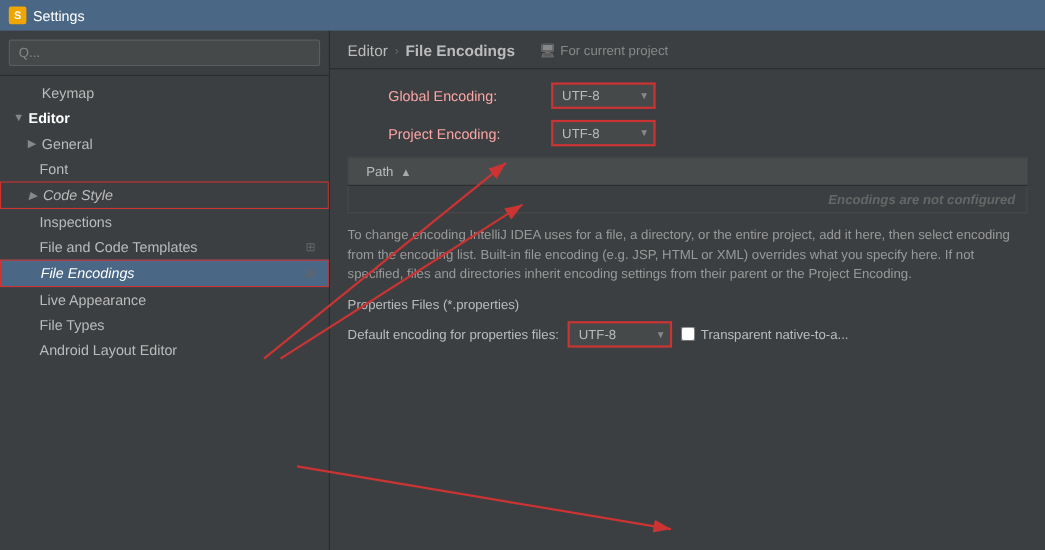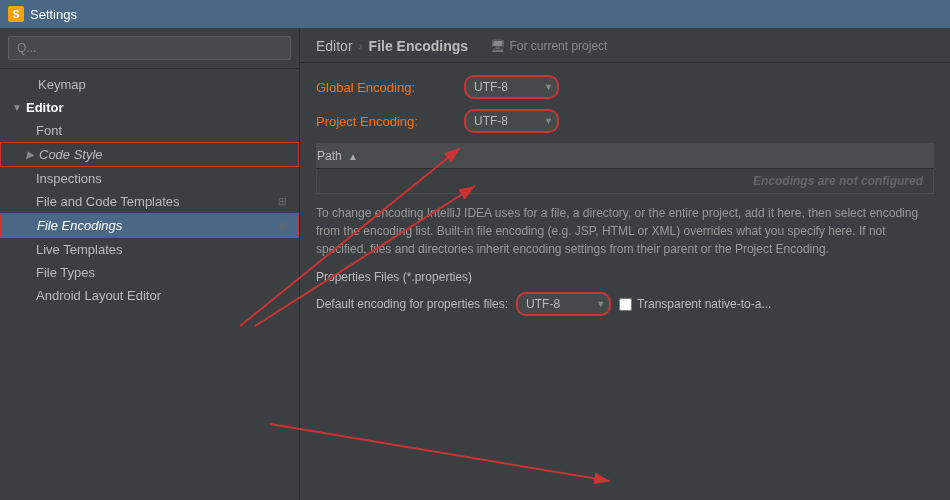--- a/index.html
+++ b/index.html
@@ -155,33 +155,34 @@
       padding: 12px 16px;
     }
 
     .encoding-row {
       display: flex;
       align-items: center;
       margin-bottom: 10px;
       gap: 8px;
     }
     .encoding-label {
-      color: #f97316;
+      color: #fca5a5;
       min-width: 140px;
+      margin-left: 37px;
     }
     .encoding-select {
       background: #45494a;
       border: 1px solid #5a5d5e;
       color: #bbbbbb;
       padding: 3px 20px 3px 8px;
       font-size: 12px;
       cursor: pointer;
       appearance: none;
       -webkit-appearance: none;
-      border-radius: 10px;
+      border-radius: 0;
       min-width: 90px;
       position: relative;
     }
     .select-wrapper {
       position: relative;
       display: inline-block;
     }
     .select-wrapper::after {
       content: '▼';
       position: absolute;
@@ -200,21 +201,21 @@
 
     
     .path-table {
       width: 100%;
       border-collapse: collapse;
       margin-bottom: 10px;
       border: 1px solid #4a4a4a;
     }
     .path-table th {
       background: #494c4d;
-      padding: 5px 0;
+      padding: 5px 16px;
       text-align: left;
       font-weight: normal;
       color: #bbbbbb;
       border-bottom: 1px solid #2b2b2b;
       font-size: 12px;
     }
     .path-table th .sort-arrow {
       font-size: 10px;
       margin-left: 3px;
       color: #aaa;
@@ -254,21 +255,21 @@
       gap: 8px;
       flex-wrap: wrap;
     }
     .properties-row-label {
       color: #bbbbbb;
       font-size: 12px;
     }
 
     .checkbox-label {
       display: flex;
-      align-items: flex-end;
+      align-items: flex-start;
       gap: 5px;
       color: #bbbbbb;
       font-size: 12px;
       cursor: pointer;
     }
     .checkbox-label input[type="checkbox"] {
       accent-color: #4a6785;
     }
 
     
@@ -308,20 +309,24 @@
         <div class="tree-item" style="padding-left:24px;">
           <span style="width:10px;display:inline-block;"></span>
           <span>Keymap</span>
         </div>
 
         <div class="tree-item">
           <span class="arrow expanded"></span>
           <span style="font-weight:bold;color:#fff;">Editor</span>
         </div>
 
+        <div class="tree-item level-1">
+          <span class="arrow collapsed"></span>
+          <span>General</span>
+        </div>
 
         <div class="tree-item level-2">
           <span>Font</span>
         </div>
 
 
         <div class="tree-item level-1 highlighted">
           <span class="arrow collapsed"></span>
           <span>Code Style</span>
         </div>
@@ -334,21 +339,21 @@
           <span>File and Code Templates</span>
           <span class="inline-icon">⊞</span>
         </div>
 
         <div class="tree-item level-2 selected highlighted">
           <span>File Encodings</span>
           <span class="inline-icon">⊞</span>
         </div>
 
         <div class="tree-item level-2">
-          <span>Live Templates</span>
+          <span>Live Appearance</span>
         </div>
 
         <div class="tree-item level-2">
           <span>File Types</span>
         </div>
 
         <div class="tree-item level-2">
           <span>Android Layout Editor</span>
         </div>
 

